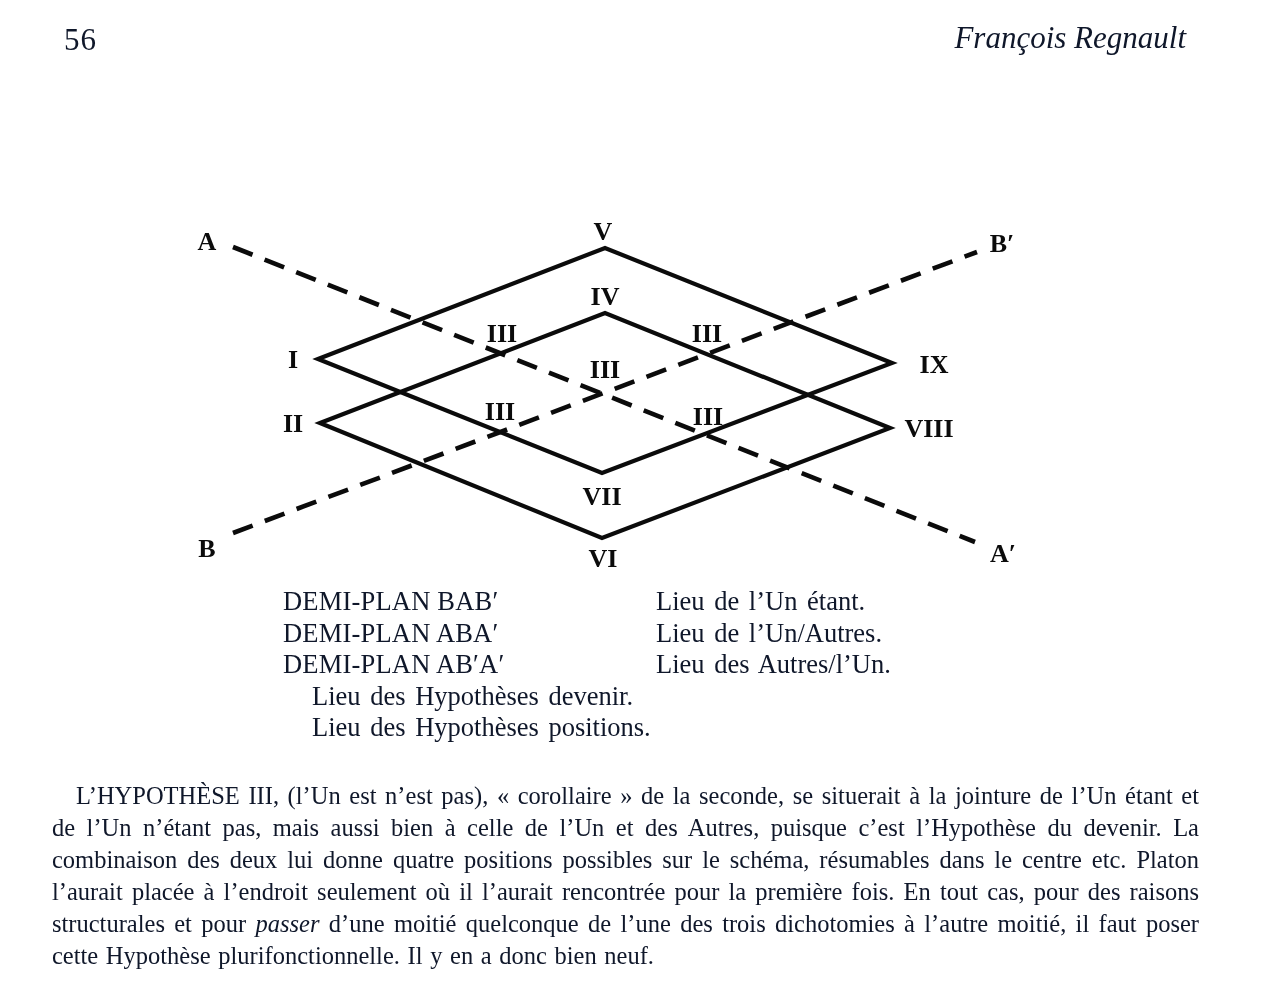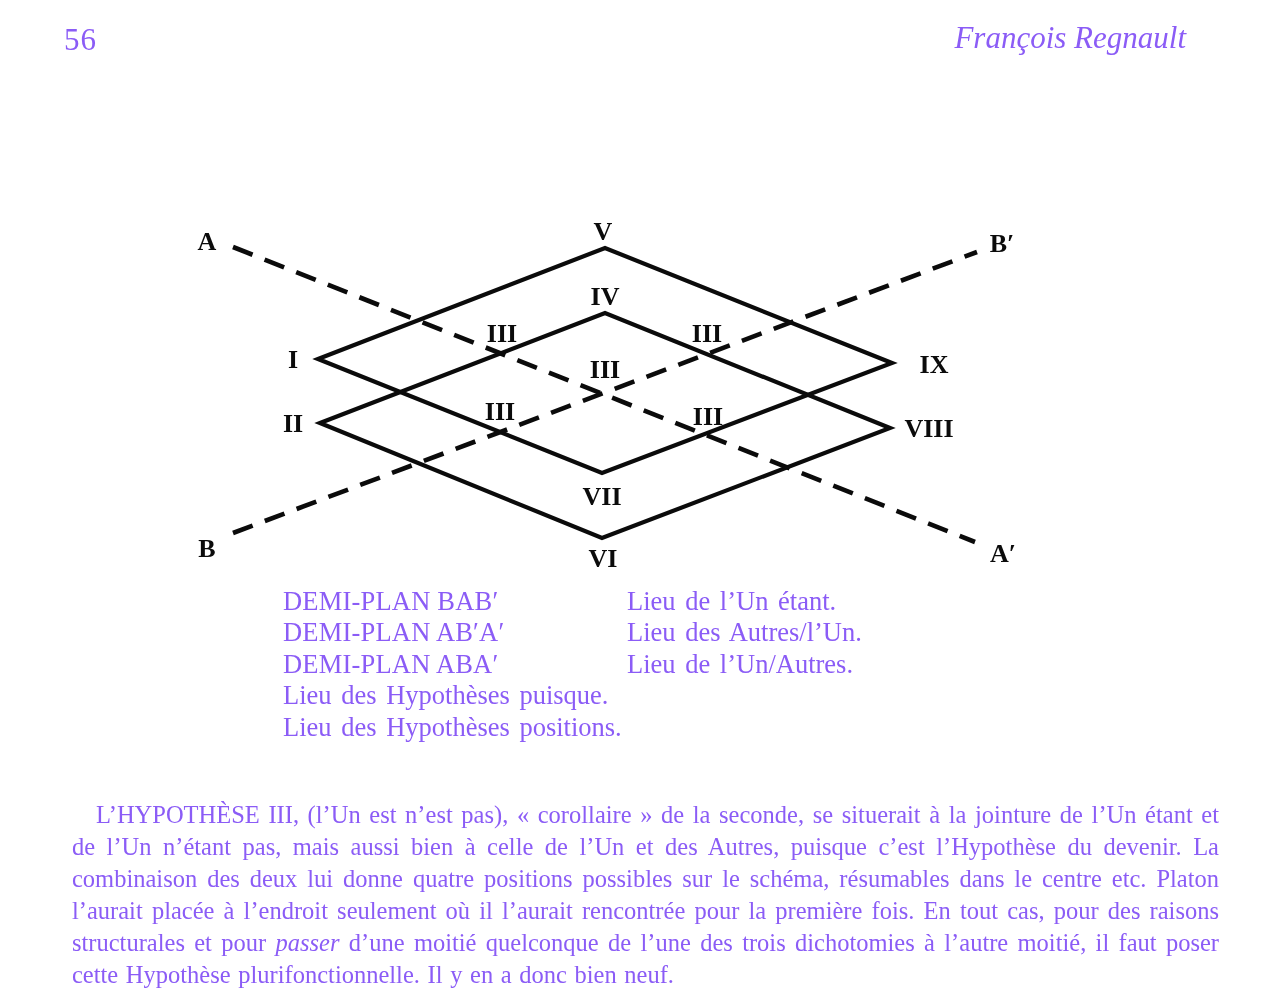--- a/index.html
+++ b/index.html
@@ -2,21 +2,21 @@
 <html lang="fr"><head>
 <meta charset="utf-8">
 <style>
   html, body { margin: 0; padding: 0; background: #e8e8e8; }
   .page {
     position: relative;
     width: 1268px;
     height: 992px;
     background: #ffffff;
     font-family: "Liberation Serif", "DejaVu Serif", serif;
-    color: #8b5cf6;
+    color: #0f172a;
     overflow: hidden;
   }
   .page-number {
     position: absolute;
     left: 64px; top: 22px;
     font-size: 31px;
     letter-spacing: 1px;
   }
   .running-head {
     position: absolute;
@@ -42,33 +42,32 @@
     font-family: "Liberation Serif", "DejaVu Serif", serif;
     font-weight: bold;
     font-size: 26px;
     fill: #0b0b0b;
   }
   .legend {
     position: absolute;
     left: 283px; top: 586px;
     font-size: 26.5px;
   }
-  .legend-row { display: flex; height: 31.4px; align-items: flex-start; }
+  .legend-row { display: flex; height: 31.4px; align-items: flex-end; }
   .legend-label { width: 344px; letter-spacing: 0.2px; }
-  .legend-desc  { word-spacing: 3px; }
+  .legend-desc  { word-spacing: 3px; margin-left: 29px; }
   .body-paragraph {
     position: absolute;
-    left: 72px; top: 780px;
+    left: 52px; top: 780px;
     width: 1147px;
     font-size: 24.5px;
     line-height: 32.1px;
     text-align: justify;
     text-indent: 24px;
     word-spacing: 1.5px;
-    margin-top: 19px;
   }
   .italic { font-style: italic; }
 </style>
 </head>
 <body>
 
 <div class="page">
 
   <div class="page-number">56</div>
   <div class="running-head">François Regnault</div>
@@ -102,29 +101,29 @@
     <text x="603" y="567" text-anchor="middle">VI</text>
     <text x="1003" y="562" text-anchor="middle" font-size="28">A′</text>
   </svg>
 
   <div class="legend">
     <div class="legend-row">
       <span class="legend-label">DEMI-PLAN BAB′</span>
       <span class="legend-desc">Lieu de l’Un étant.</span>
     </div>
     <div class="legend-row">
+      <span class="legend-label">DEMI-PLAN ABA′</span>
+      <span class="legend-desc">Lieu de l’Un/Autres.</span>
+    </div>
+    <div class="legend-row">
       <span class="legend-label">DEMI-PLAN AB′A′</span>
       <span class="legend-desc">Lieu des Autres/l’Un.</span>
     </div>
     <div class="legend-row">
-      <span class="legend-label">DEMI-PLAN ABA′</span>
-      <span class="legend-desc">Lieu de l’Un/Autres.</span>
-    </div>
-    <div class="legend-row">
-      <span class="legend-desc">Lieu des Hypothèses puisque.</span>
+      <span class="legend-desc">Lieu des Hypothèses devenir.</span>
     </div>
     <div class="legend-row">
       <span class="legend-desc">Lieu des Hypothèses positions.</span>
     </div>
   </div>
 
   <div class="body-paragraph">
     <span>L’HYPOTHÈSE III, (l’Un est n’est pas), « corollaire » de la seconde, se situerait à la jointure de l’Un étant et de l’Un n’étant pas, mais aussi bien à celle de l’Un et des Autres, puisque c’est l’Hypothèse du devenir. La combinaison des deux lui donne quatre positions possibles sur le schéma, résumables dans le centre etc. Platon l’aurait placée à l’endroit seulement où il l’aurait rencontrée pour la première fois. En tout cas, pour des raisons structurales et pour </span><span class="italic">passer</span><span> d’une moitié quelconque de l’une des trois dichotomies à l’autre moitié, il faut poser cette Hypothèse plurifonctionnelle. Il y en a donc bien neuf.</span>
   </div>
 

